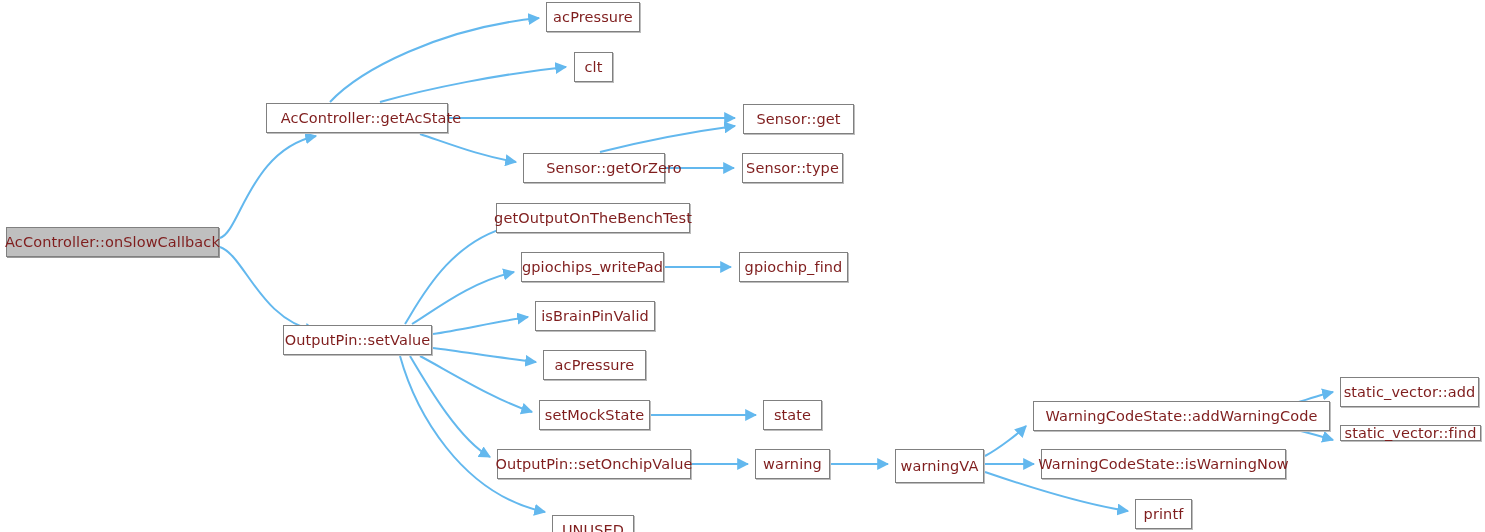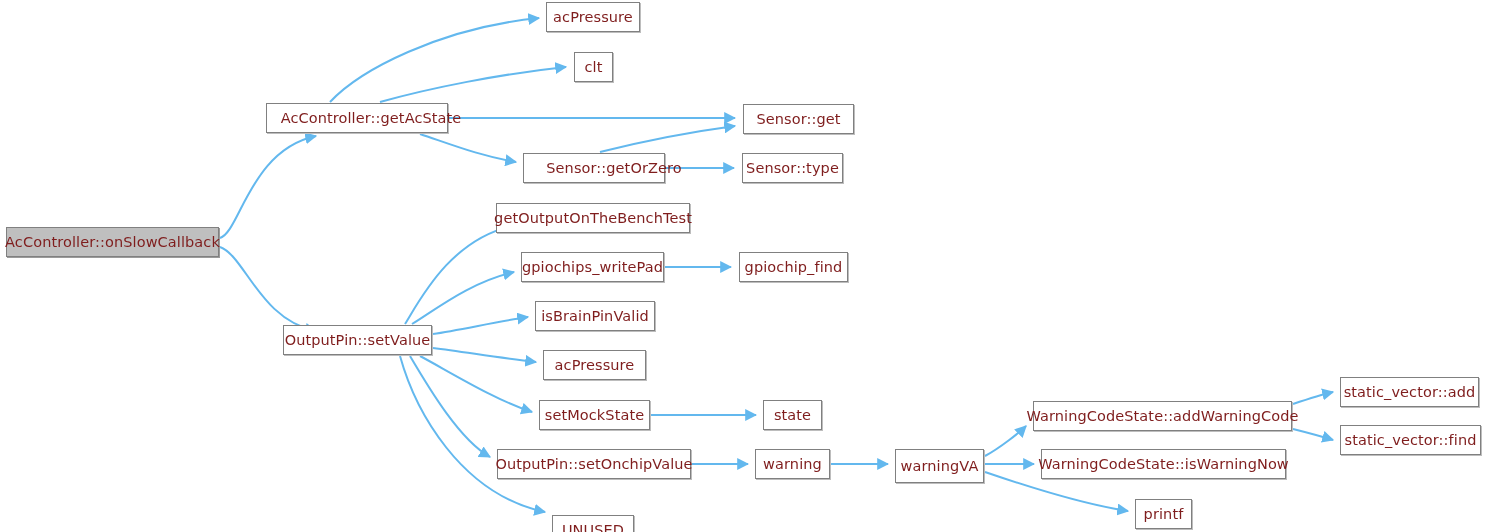--- a/index.html
+++ b/index.html
@@ -121,29 +121,29 @@
       </div>
       <div class="node" style="left: 755px; top: 449px; width: 75px; height: 30px;">
         <span>warning</span>
       </div>
       <div class="node" style="left: 895px; top: 449px; width: 89px; height: 34px;">
         <span>warningVA</span>
       </div>
       <div class="node" style="left: 552px; top: 499px; width: 82px; height: 30px; margin-top: 16px;">
         <span>UNUSED</span>
       </div>
-      <div class="node" style="left: 1033px; top: 401px; width: 259px; height: 30px;">
+      <div class="node" style="left: 1033px; top: 401px; width: 297px; height: 30px;">
         <span>WarningCodeState::addWarningCode</span>
       </div>
       <div class="node" style="left: 1041px; top: 449px; width: 245px; height: 30px;">
         <span>WarningCodeState::isWarningNow</span>
       </div>
       <div class="node" style="left: 1340px; top: 377px; width: 139px; height: 30px;">
         <span>static_vector::add</span>
       </div>
-      <div class="node" style="left: 1340px; top: 425px; width: 141px; height: 30px;">
+      <div class="node" style="left: 1340px; top: 425px; width: 141px; height: 16px;">
         <span>static_vector::find</span>
       </div>
       <div class="node" style="left: 1135px; top: 499px; width: 57px; height: 30px;">
         <span>printf</span>
       </div>
     </div>
 </div>
 
 </body></html>

